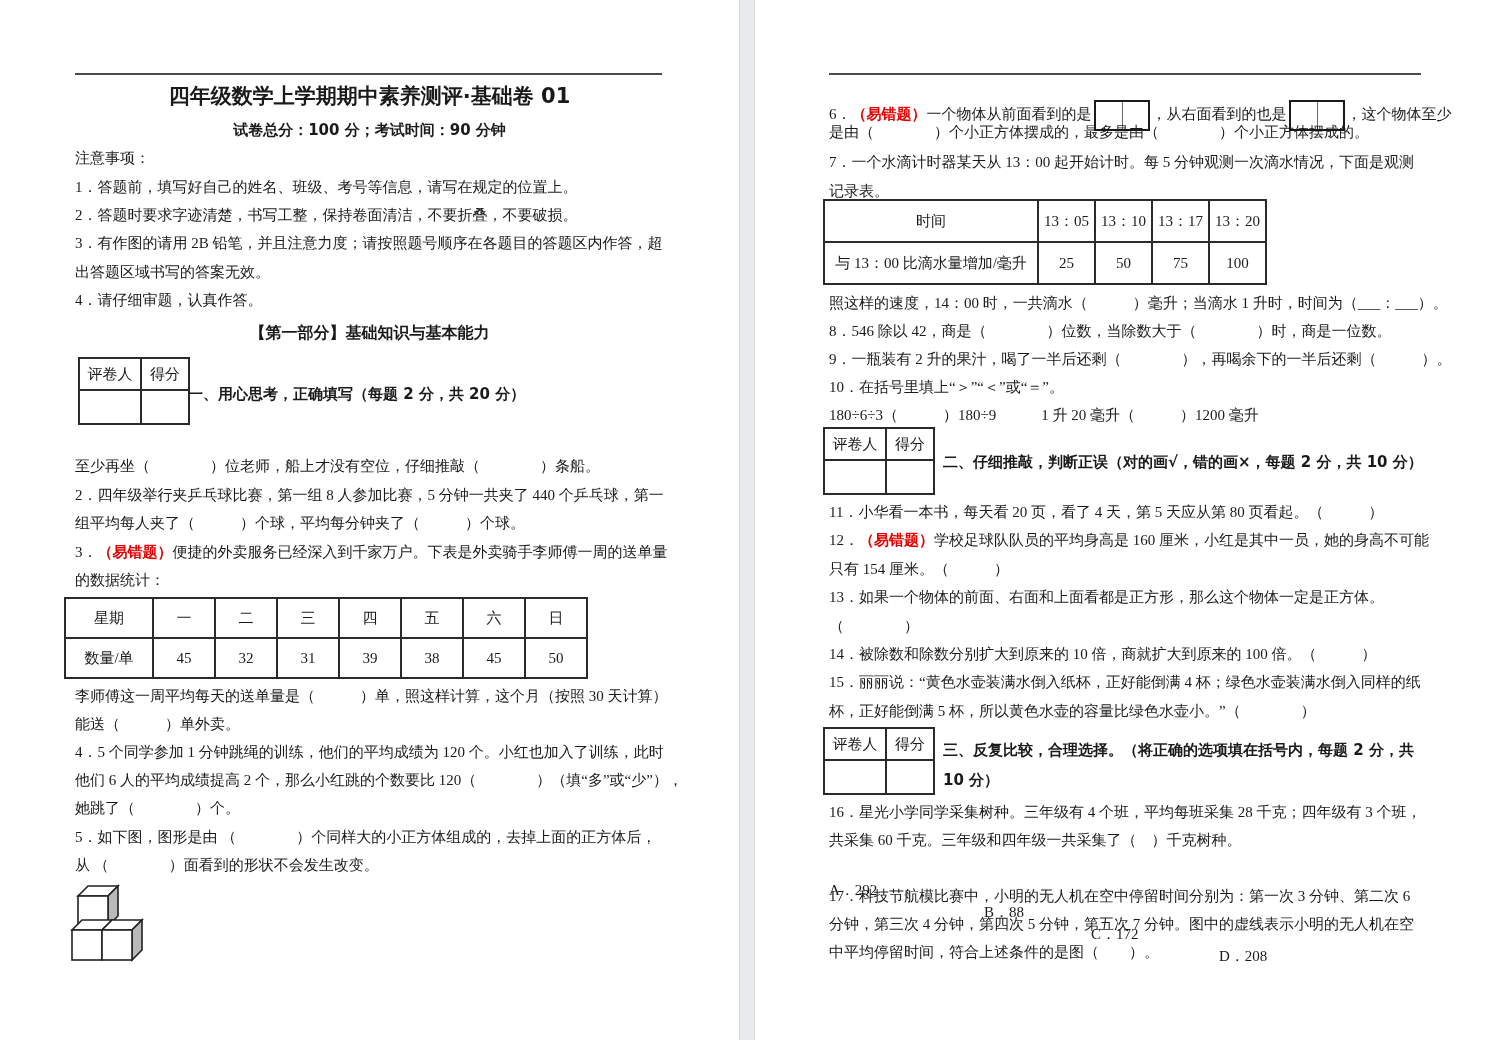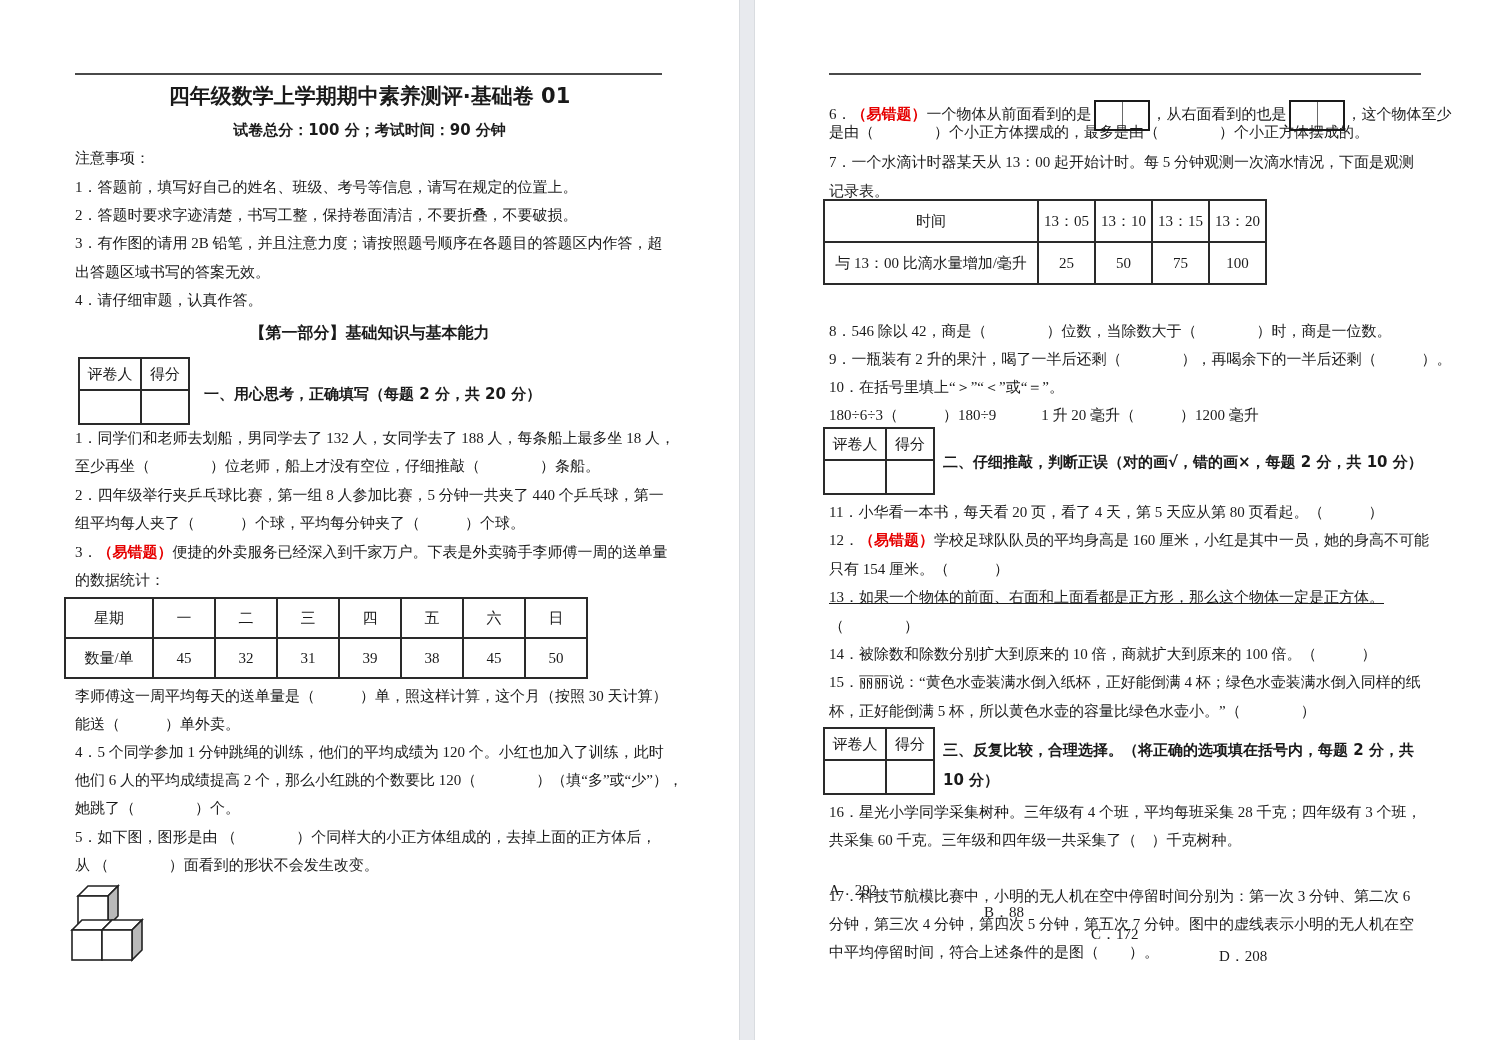--- a/index.html
+++ b/index.html
@@ -60,23 +60,22 @@
           <tr>
             <td>评卷人</td>
           <td class="c2">得分</td>
           </tr>
       <tr class="r2">
             <td></td>
           <td class="c2"></td>
           </tr>
     </tbody>
       </table>
-    <div class="sec-hd hd" style="top:383px;left:204px;">一、用心思考，正确填写（每题 2 分，共 20 分）</div>
-
-    <div class="line" style="top:427px;left:75px;">1．同学们和老师去划船，男同学去了 132 人，女同学去了 188 人，每条船上最多坐 18 人，</div>
+    <div class="sec-hd hd" style="top:383px;left:188px;">一、用心思考，正确填写（每题 2 分，共 20 分）</div>
+
     <div class="line" style="top:455px;left:75px;">至少再坐（　　　　）位老师，船上才没有空位，仔细推敲（　　　　）条船。</div>
     <div class="line" style="top:484px;left:75px;">2．四年级举行夹乒乓球比赛，第一组 8 人参加比赛，5 分钟一共夹了 440 个乒乓球，第一</div>
     <div class="line" style="top:512px;left:75px;">组平均每人夹了（　　　）个球，平均每分钟夹了（　　　）个球。</div>
 
     <div class="line" style="top:541px;left:75px;"><span>3．</span><span class="red hd">（易错题）</span><span>便捷的外卖服务已经深入到千家万户。下表是外卖骑手李师傅一周的送单量</span></div>
     <div class="line" style="top:569px;left:75px;">的数据统计：</div>
 
     <table class="dtab" style="left:64px;top:597px;">
       <tbody>
           <tr>
@@ -135,33 +134,34 @@
 
     <div class="line" style="top:151px;left:74px;">7．一个水滴计时器某天从 13：00 起开始计时。每 5 分钟观测一次滴水情况，下面是观测</div>
     <div class="line" style="top:180px;left:74px;">记录表。</div>
 
     <table class="wtab" style="left:68px;top:199px;border-radius:26px;">
       <tbody>
           <tr>
         <td class="c0">时间</td>
         <td class="cn">13：05</td>
         <td class="cn">13：10</td>
-        <td class="cn">13：15</td>
+        <td class="cn">13：17</td>
         <td class="cn">13：20</td>
       </tr>
       <tr>
         <td class="c0">与 13：00 比滴水量增加/毫升</td>
         <td class="cn">25</td>
         <td class="cn">50</td>
         <td class="cn">75</td>
         <td class="cn">100</td>
       </tr>
     </tbody>
       </table>
 
+    <div class="line" style="top:292px;left:74px;">照这样的速度，14：00 时，一共滴水（　　　）毫升；当滴水 1 升时，时间为（___：___）。</div>
     <div class="line" style="top:320px;left:74px;">8．546 除以 42，商是（　　　　）位数，当除数大于（　　　　）时，商是一位数。</div>
     <div class="line" style="top:348px;left:74px;">9．一瓶装有 2 升的果汁，喝了一半后还剩（　　　　），再喝余下的一半后还剩（　　　）。</div>
     <div class="line" style="top:376px;left:74px;">10．在括号里填上“＞”“＜”或“＝”。</div>
     <div class="line" style="top:404px;left:74px;">180÷6÷3（　　　）180÷9　　　1 升 20 毫升（　　　）1200 毫升</div>
 
     <table class="scorer" style="left:68px;top:427px;">
       <tbody>
           <tr>
             <td>评卷人</td>
           <td class="c2">得分</td>
@@ -170,21 +170,21 @@
             <td></td>
           <td class="c2"></td>
           </tr>
     </tbody>
       </table>
     <div class="sec-hd hd" style="top:451px;left:188px;">二、仔细推敲，判断正误（对的画√，错的画×，每题 2 分，共 10 分）</div>
 
     <div class="line" style="top:501px;left:74px;">11．小华看一本书，每天看 20 页，看了 4 天，第 5 天应从第 80 页看起。（　　　）</div>
     <div class="line" style="top:529px;left:74px;"><span>12．</span><span class="red hd">（易错题）</span><span>学校足球队队员的平均身高是 160 厘米，小红是其中一员，她的身高不可能</span></div>
     <div class="line" style="top:558px;left:74px;">只有 154 厘米。（　　　）</div>
-    <div class="line" style="top:586px;left:74px;text-decoration:underline;">13．如果一个物体的前面、右面和上面看都是正方形，那么这个物体一定是正方体。</div>
+    <div class="line" style="top:586px;left:74px;">13．如果一个物体的前面、右面和上面看都是正方形，那么这个物体一定是正方体。</div>
     <div class="line" style="top:615px;left:74px;">（　　　　）</div>
     <div class="line" style="top:643px;left:74px;">14．被除数和除数分别扩大到原来的 10 倍，商就扩大到原来的 100 倍。（　　　）</div>
     <div class="line" style="top:671px;left:74px;">15．丽丽说：“黄色水壶装满水倒入纸杯，正好能倒满 4 杯；绿色水壶装满水倒入同样的纸</div>
     <div class="line" style="top:700px;left:74px;">杯，正好能倒满 5 杯，所以黄色水壶的容量比绿色水壶小。”（　　　　）</div>
 
     <table class="scorer" style="left:68px;top:727px;">
       <tbody>
           <tr>
             <td>评卷人</td>
           <td class="c2">得分</td>

